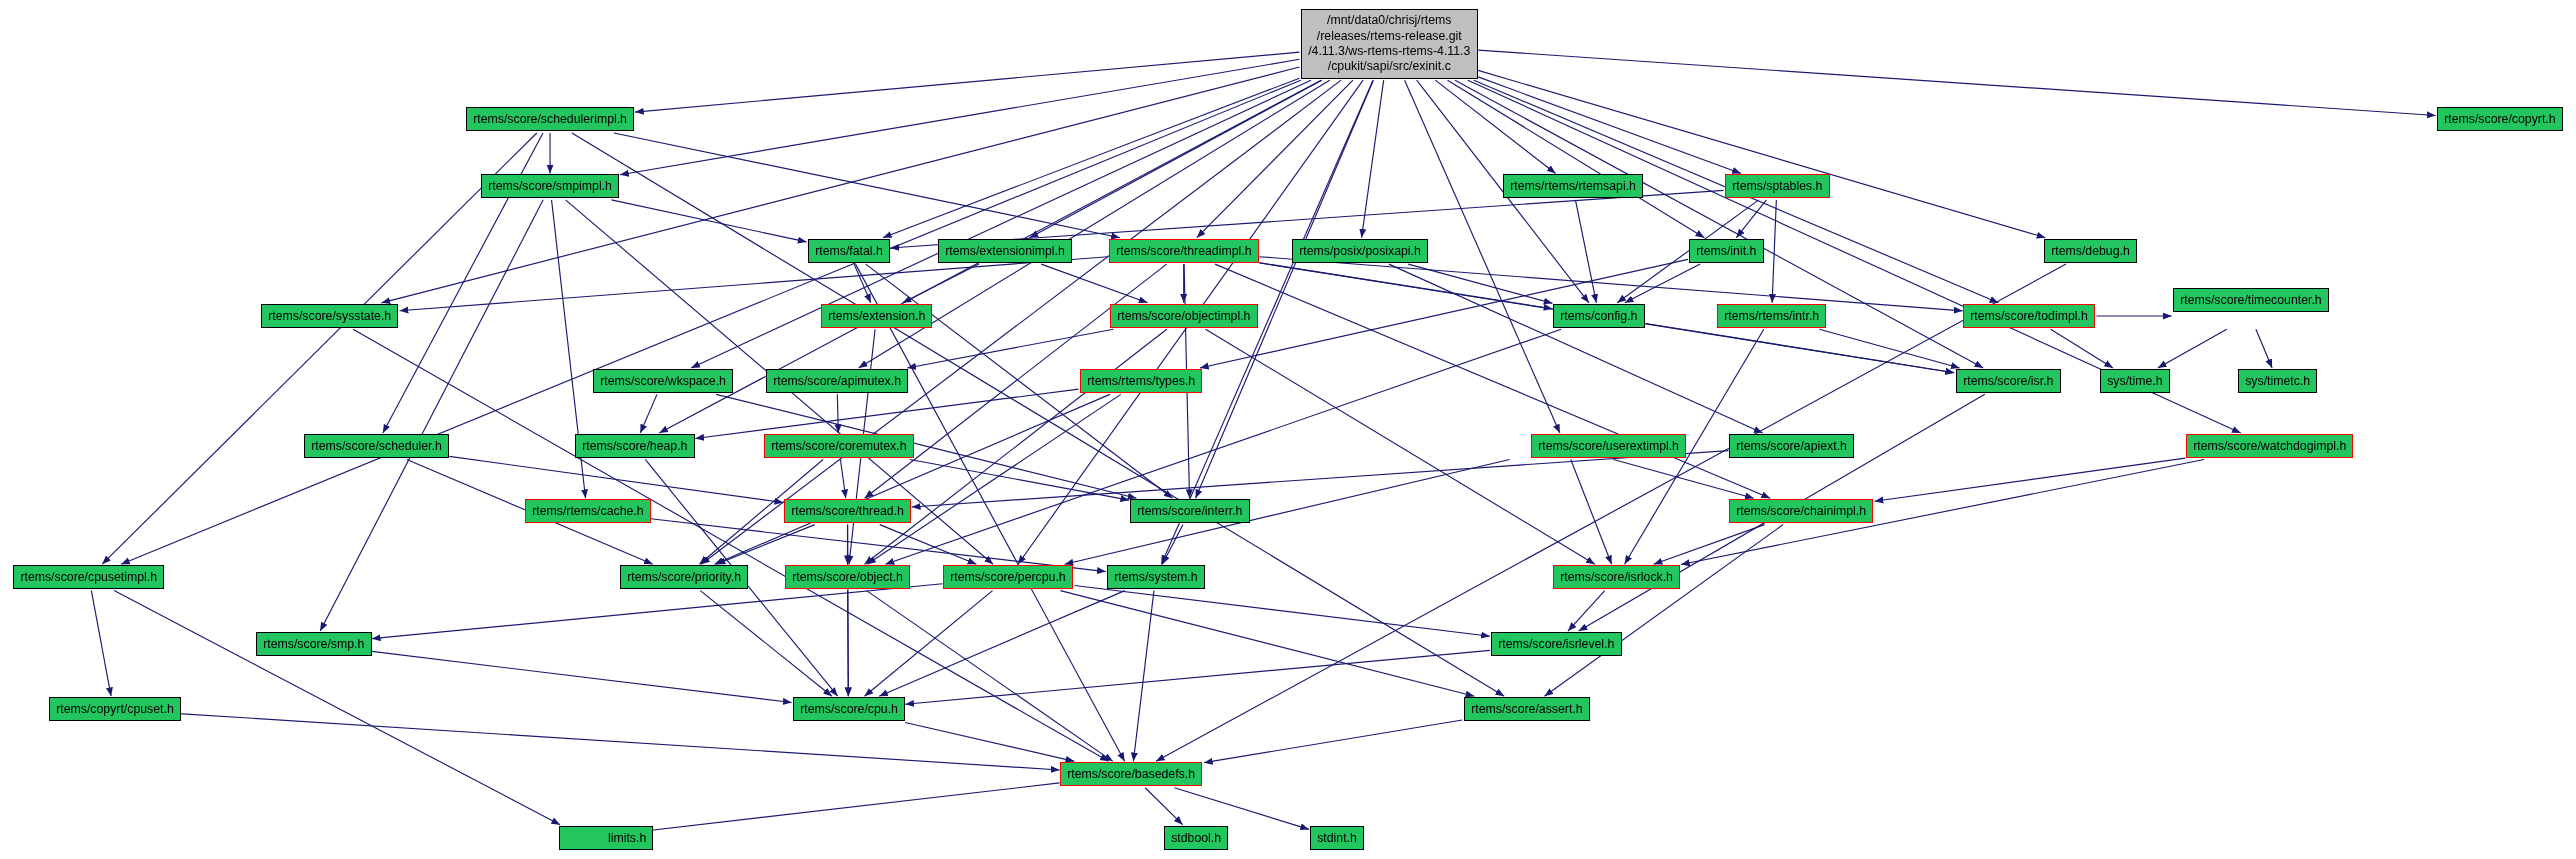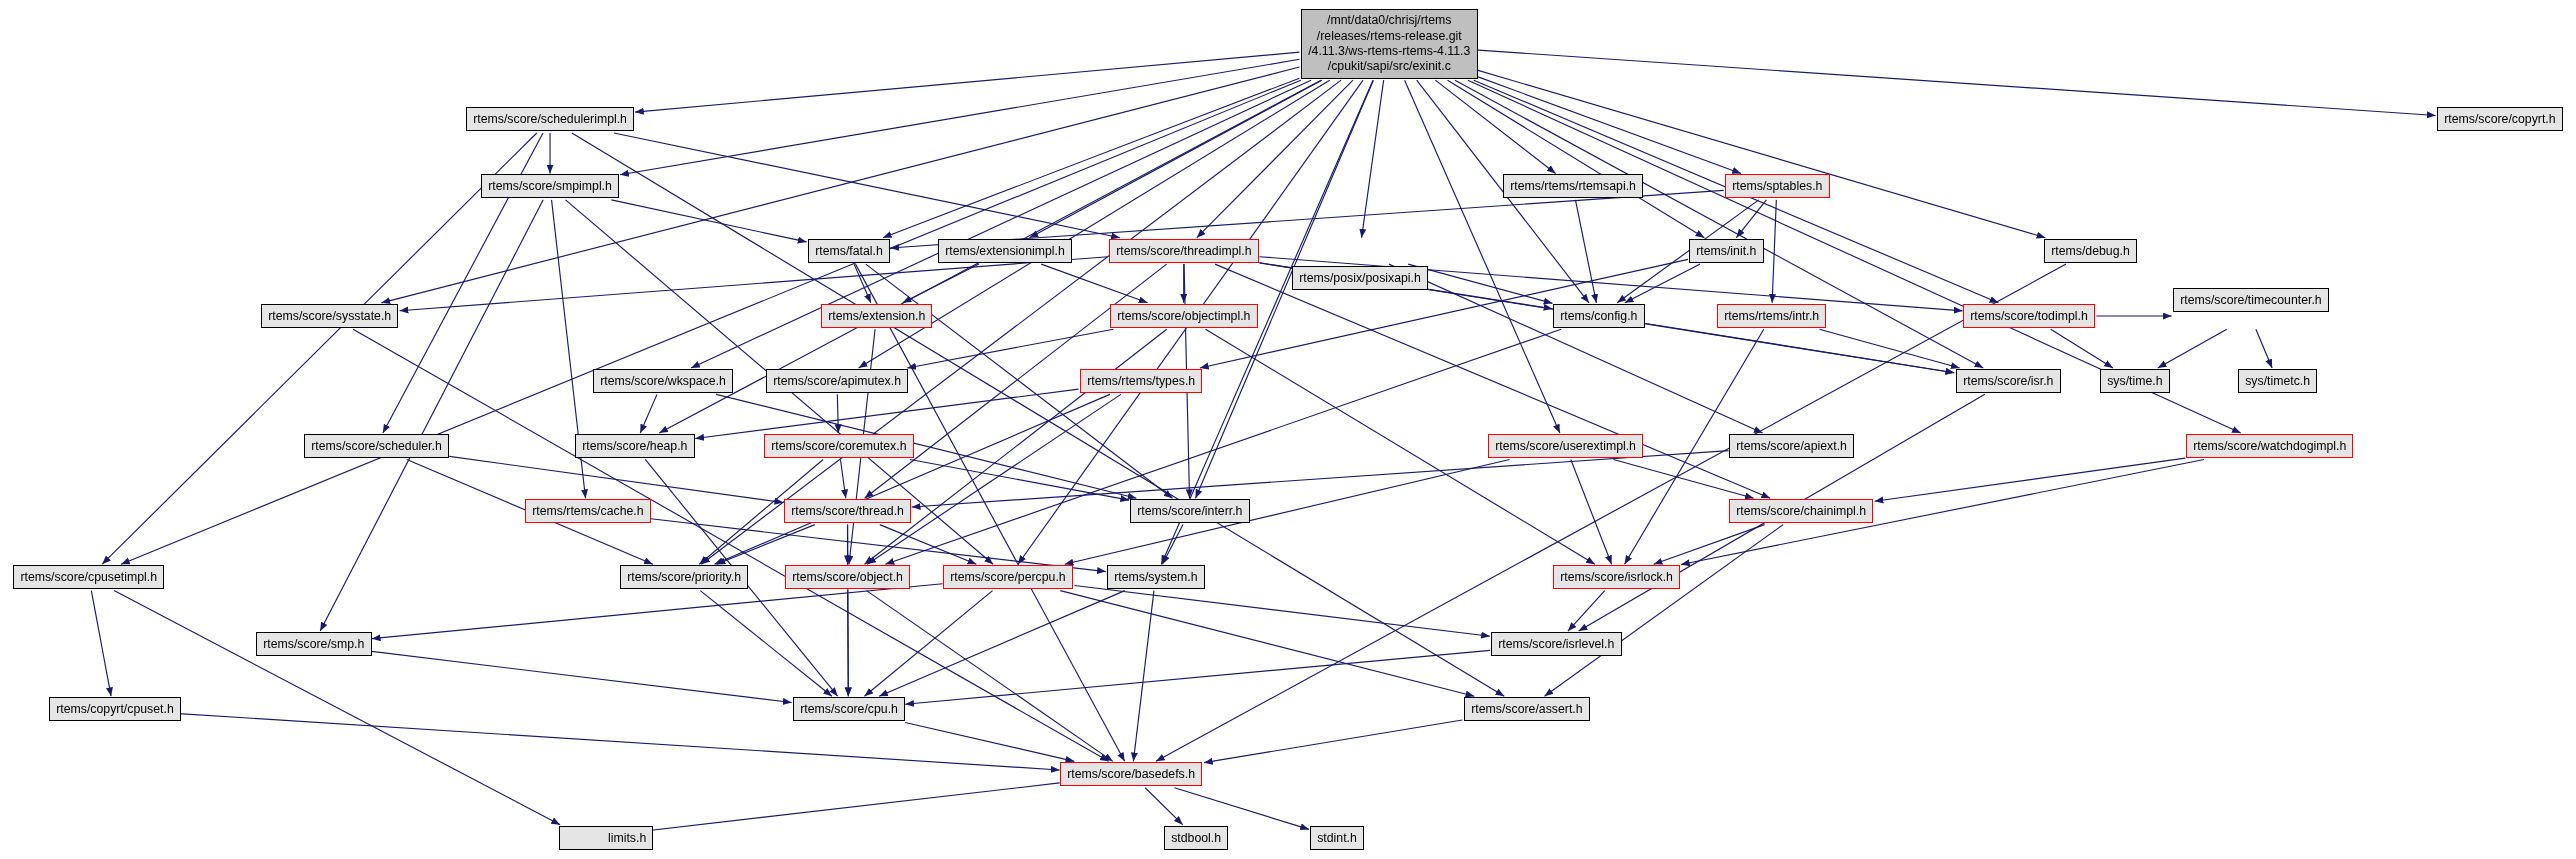--- a/index.html
+++ b/index.html
@@ -13,21 +13,21 @@
     overflow: hidden;
   }
   #edge-layer {
     position: absolute;
     left: 0; top: 0;
     width: 2576px; height: 860px;
     z-index: 1;
   }
   .node {
     position: absolute;
-    background: #e5e5e5;
+    background: #22c55e;
     border: 0.9px solid #000000;
     color: #000000;
     font-size: 12.3px;
     line-height: 1.25;
     padding: 3.5px 6.2px;
     white-space: pre-line;
     text-align: center;
     z-index: 2;
   }
   .node.red { border-color: #ff0000; }
@@ -173,40 +173,40 @@
 /4.11.3/ws-rtems-rtems-4.11.3
 /cpukit/sapi/src/exinit.c</div>
     <div class="node" data-interactable="true" style="left: 466px; top: 107px;">rtems/score/schedulerimpl.h</div>
     <div class="node" data-interactable="true" style="left: 2437px; top: 107px;">rtems/score/copyrt.h</div>
     <div class="node" data-interactable="true" style="left: 481px; top: 174px;">rtems/score/smpimpl.h</div>
     <div class="node" data-interactable="true" style="left: 1503px; top: 174px;">rtems/rtems/rtemsapi.h</div>
     <div class="node red" data-interactable="true" style="left: 1725px; top: 174px;">rtems/sptables.h</div>
     <div class="node" data-interactable="true" style="left: 808px; top: 239px;">rtems/fatal.h</div>
     <div class="node" data-interactable="true" style="left: 938px; top: 239px;">rtems/extensionimpl.h</div>
     <div class="node red" data-interactable="true" style="left: 1109px; top: 239px;">rtems/score/threadimpl.h</div>
-    <div class="node" data-interactable="true" style="left: 1292px; top: 239px; margin-top: 27px;">rtems/posix/posixapi.h</div>
+    <div class="node" data-interactable="true" style="left: 1292px; top: 239px;">rtems/posix/posixapi.h</div>
     <div class="node" data-interactable="true" style="left: 1689px; top: 239px;">rtems/init.h</div>
     <div class="node" data-interactable="true" style="left: 2044px; top: 239px;">rtems/debug.h</div>
     <div class="node" data-interactable="true" style="left: 261px; top: 304px;">rtems/score/sysstate.h</div>
     <div class="node red" data-interactable="true" style="left: 821px; top: 304px;">rtems/extension.h</div>
     <div class="node red" data-interactable="true" style="left: 1110px; top: 304px;">rtems/score/objectimpl.h</div>
     <div class="node" data-interactable="true" style="left: 1553px; top: 304px;">rtems/config.h</div>
     <div class="node red" data-interactable="true" style="left: 1717px; top: 304px;">rtems/rtems/intr.h</div>
     <div class="node red" data-interactable="true" style="left: 1963px; top: 304px;">rtems/score/todimpl.h</div>
     <div class="node" data-interactable="true" style="left: 2173px; top: 288px;">rtems/score/timecounter.h</div>
     <div class="node" data-interactable="true" style="left: 593px; top: 369px; text-align: center;">rtems/score/wkspace.h</div>
     <div class="node" data-interactable="true" style="left: 766px; top: 369px;">rtems/score/apimutex.h</div>
     <div class="node red" data-interactable="true" style="left: 1080px; top: 369px;">rtems/rtems/types.h</div>
     <div class="node" data-interactable="true" style="left: 1956px; top: 369px;">rtems/score/isr.h</div>
     <div class="node" data-interactable="false" style="left: 2100px; top: 369px;">sys/time.h</div>
     <div class="node" data-interactable="false" style="left: 2238px; top: 369px;">sys/timetc.h</div>
     <div class="node" data-interactable="true" style="left: 304px; top: 434px;">rtems/score/scheduler.h</div>
     <div class="node" data-interactable="true" style="left: 575px; top: 434px;">rtems/score/heap.h</div>
     <div class="node red" data-interactable="true" style="left: 764px; top: 434px;">rtems/score/coremutex.h</div>
-    <div class="node red" data-interactable="true" style="left: 1488px; top: 434px;">rtems/score/userextimpl.h</div>
+    <div class="node red" data-interactable="true" style="left: 1531px; top: 434px;">rtems/score/userextimpl.h</div>
     <div class="node" data-interactable="true" style="left: 1729px; top: 434px;">rtems/score/apiext.h</div>
     <div class="node red" data-interactable="true" style="left: 2186px; top: 434px;">rtems/score/watchdogimpl.h</div>
     <div class="node red" data-interactable="true" style="left: 525px; top: 499px;">rtems/rtems/cache.h</div>
     <div class="node red" data-interactable="true" style="left: 784px; top: 499px;">rtems/score/thread.h</div>
     <div class="node" data-interactable="true" style="left: 1130px; top: 499px;">rtems/score/interr.h</div>
     <div class="node red" data-interactable="true" style="left: 1729px; top: 499px;">rtems/score/chainimpl.h</div>
     <div class="node" data-interactable="true" style="left: 13.2px; top: 565px;">rtems/score/cpusetimpl.h</div>
     <div class="node" data-interactable="true" style="left: 620px; top: 565px;">rtems/score/priority.h</div>
     <div class="node red" data-interactable="true" style="left: 785px; top: 565px;">rtems/score/object.h</div>
     <div class="node red" data-interactable="true" style="left: 943px; top: 565px;">rtems/score/percpu.h</div>

